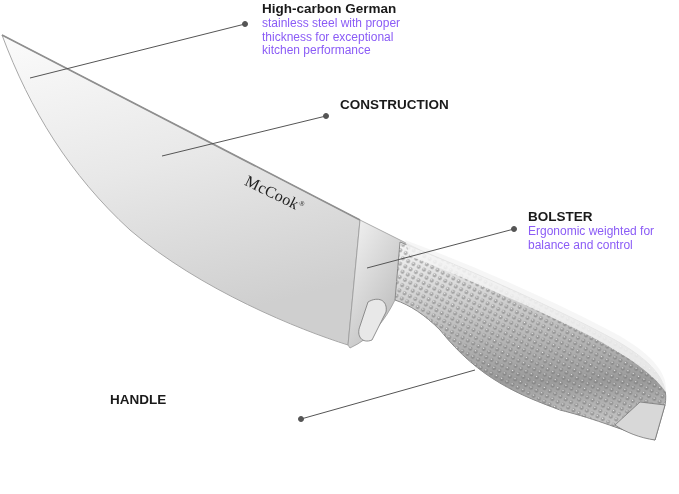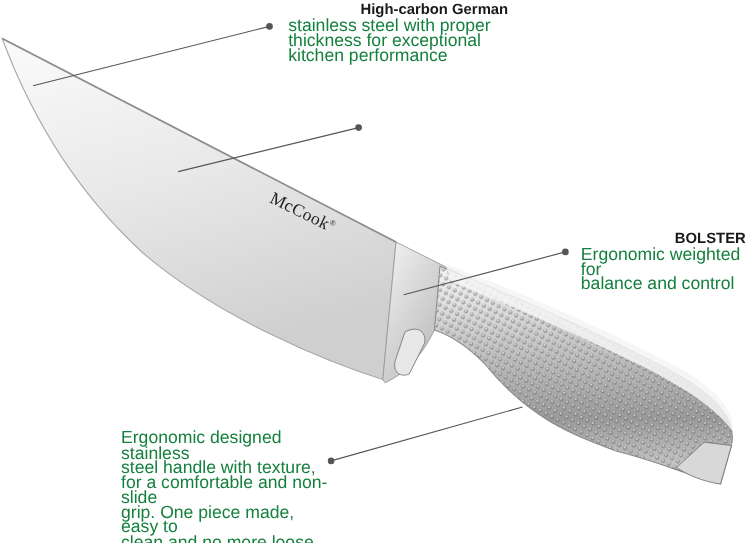--- a/index.html
+++ b/index.html
@@ -1,22 +1,22 @@
 <!DOCTYPE html>
 <html><head>
 <meta charset="utf-8">
 <style>
   html, body { margin: 0; padding: 0; background: #ffffff; }
   body { width: 679px; height: 494px; position: relative; overflow: hidden;
          font-family: "Liberation Sans", sans-serif; }
   .stage { position: absolute; left: 0; top: 0; width: 679px; height: 494px; }
   svg.art { position: absolute; left: 0; top: 0; }
   .callout { position: absolute; color: #4a4a4a; }
-  .callout .title { font-weight: bold; color: #1a1a1a; font-size: 13.5px; line-height: 16px; display: block; text-align: right; }
-  .callout .desc { font-size: 16px; line-height: 13.5px; display: block; white-space: pre-line; color: #15803d; }
+  .callout .title { font-weight: bold; color: #1a1a1a; font-size: 13.5px; line-height: 16px; display: block; }
+  .callout .desc { font-size: 12px; line-height: 13.5px; display: block; white-space: pre-line; color: #8b5cf6; }
   #c-german { left: 262px; top: 1px; width: 200px; }
   #c-construction { left: 340px; top: 97px; width: 150px; }
   #c-bolster { left: 528px; top: 209px; width: 150px; }
   #c-handle { left: 110px; top: 392px; width: 190px; }
   .brand { position: absolute; left: 250px; top: 172px; transform: rotate(26deg); transform-origin: left top;
            font-family: "Liberation Serif", serif; font-size: 16px; color: #222; letter-spacing: 0.3px; }
   .brand sup { font-size: 7px; }
 </style>
 </head>
 <body>
@@ -82,30 +82,26 @@
   </div>
 
   <div class="callout" id="c-german">
     <span class="title">High-carbon German</span>
     <span class="desc">stainless steel with proper
 thickness for exceptional
 kitchen performance</span>
   </div>
 
   <div class="callout" id="c-construction">
+    <span class="title">CONSTRUCTION</span>
   </div>
 
   <div class="callout" id="c-bolster">
     <span class="title">BOLSTER</span>
     <span class="desc">Ergonomic weighted for
 balance and control</span>
   </div>
 
   <div class="callout" id="c-handle">
-    <span class="desc">Ergonomic designed stainless
-steel handle with texture,
-for a comfortable and non-slide
-grip.  One piece made,  easy to
-clean and no more loose or
-fallen handle.</span>
+    <span class="title">HANDLE</span>
   </div>
 
 </div>
 
 </body></html>

